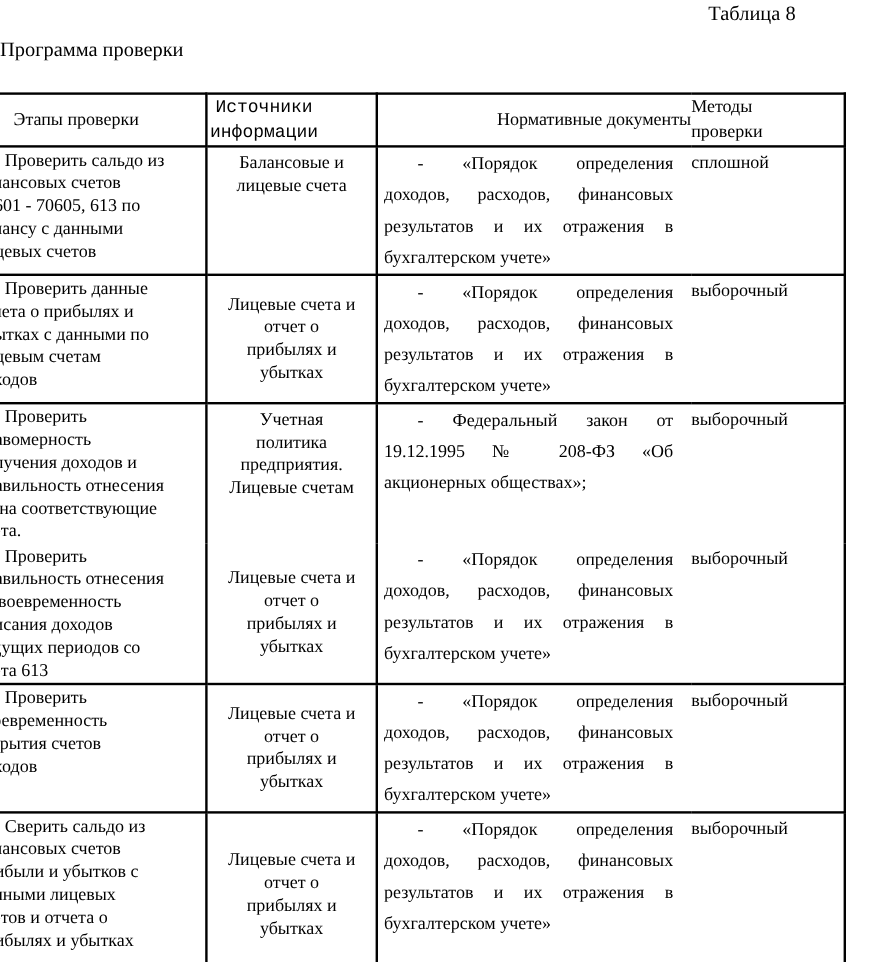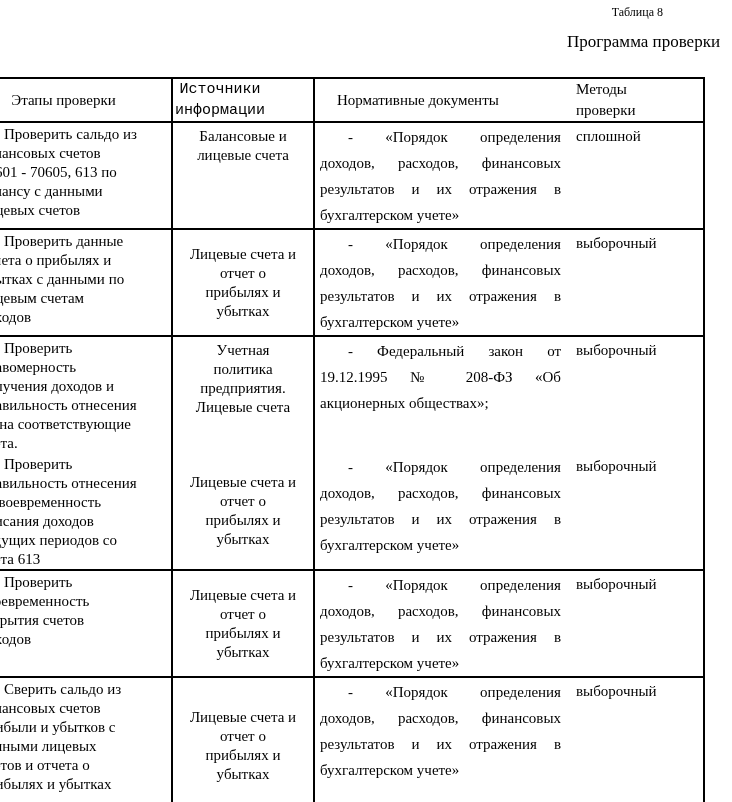--- a/index.html
+++ b/index.html
@@ -19,30 +19,30 @@
     position: relative;
     width: 732px;
     height: 802px;
   }
   .table-label {
     position: absolute;
     top: 2px;
     left: 0;
     width: 663px;
     text-align: right;
-    font-size: 12px;
+    font-size: 17px;
     line-height: 20px;
     white-space: nowrap;
   }
   .doc-title {
     position: absolute;
     top: 31px;
-    left: 10px;
+    left: 0;
     width: 710px;
-    text-align: right;
+    text-align: left;
     font-size: 17px;
     line-height: 21px;
     white-space: nowrap;
   }
   table.audit {
     position: absolute;
     left: -24px;
     top: 77px;
     width: 727px;
     border-collapse: collapse;
@@ -58,21 +58,21 @@
   
   .audit th {
     vertical-align: middle;
     text-align: center;
     line-height: 21px;
     white-space: pre-line;
     height: 40px;
   }
   th.h-stage  { padding-right: 22px; }
   th.h-source { padding-right: 46px; font-family: Liberation Mono, monospace; }
-  th.h-norm   { text-align: left; padding-left: 22px; border-right: none; }
+  th.h-norm   { text-align: right; padding-left: 1px; border-right: none; }
   th.h-method { padding-right: 82px; border-left: none; font-family: Liberation Serif, serif; }
   
   td.stage {
     vertical-align: top;
     text-align: left;
     line-height: 19px;
     padding: 2px 2px 0 2px;
     white-space: pre-line;
     text-indent: 24px;
   }
@@ -159,21 +159,21 @@
     <tr class="r3">
       <td class="stage">Проверить
 правомерность
 получения доходов и
 правильность отнесения
 их на соответствующие
 счета.</td>
       <td class="source va-top">Учетная
 политика
 предприятия.
-Лицевые счета</td>
+Лицевые счетам</td>
       <td class="norm">- Федеральный закон от 19.12.1995 № 208-ФЗ «Об акционерных обществах»;</td>
       <td class="method">выборочный</td>
     </tr>
     <tr class="r4">
       <td class="stage">Проверить
 правильность отнесения
 и своевременность
 списания доходов
 будущих периодов со
 счета 613</td>

